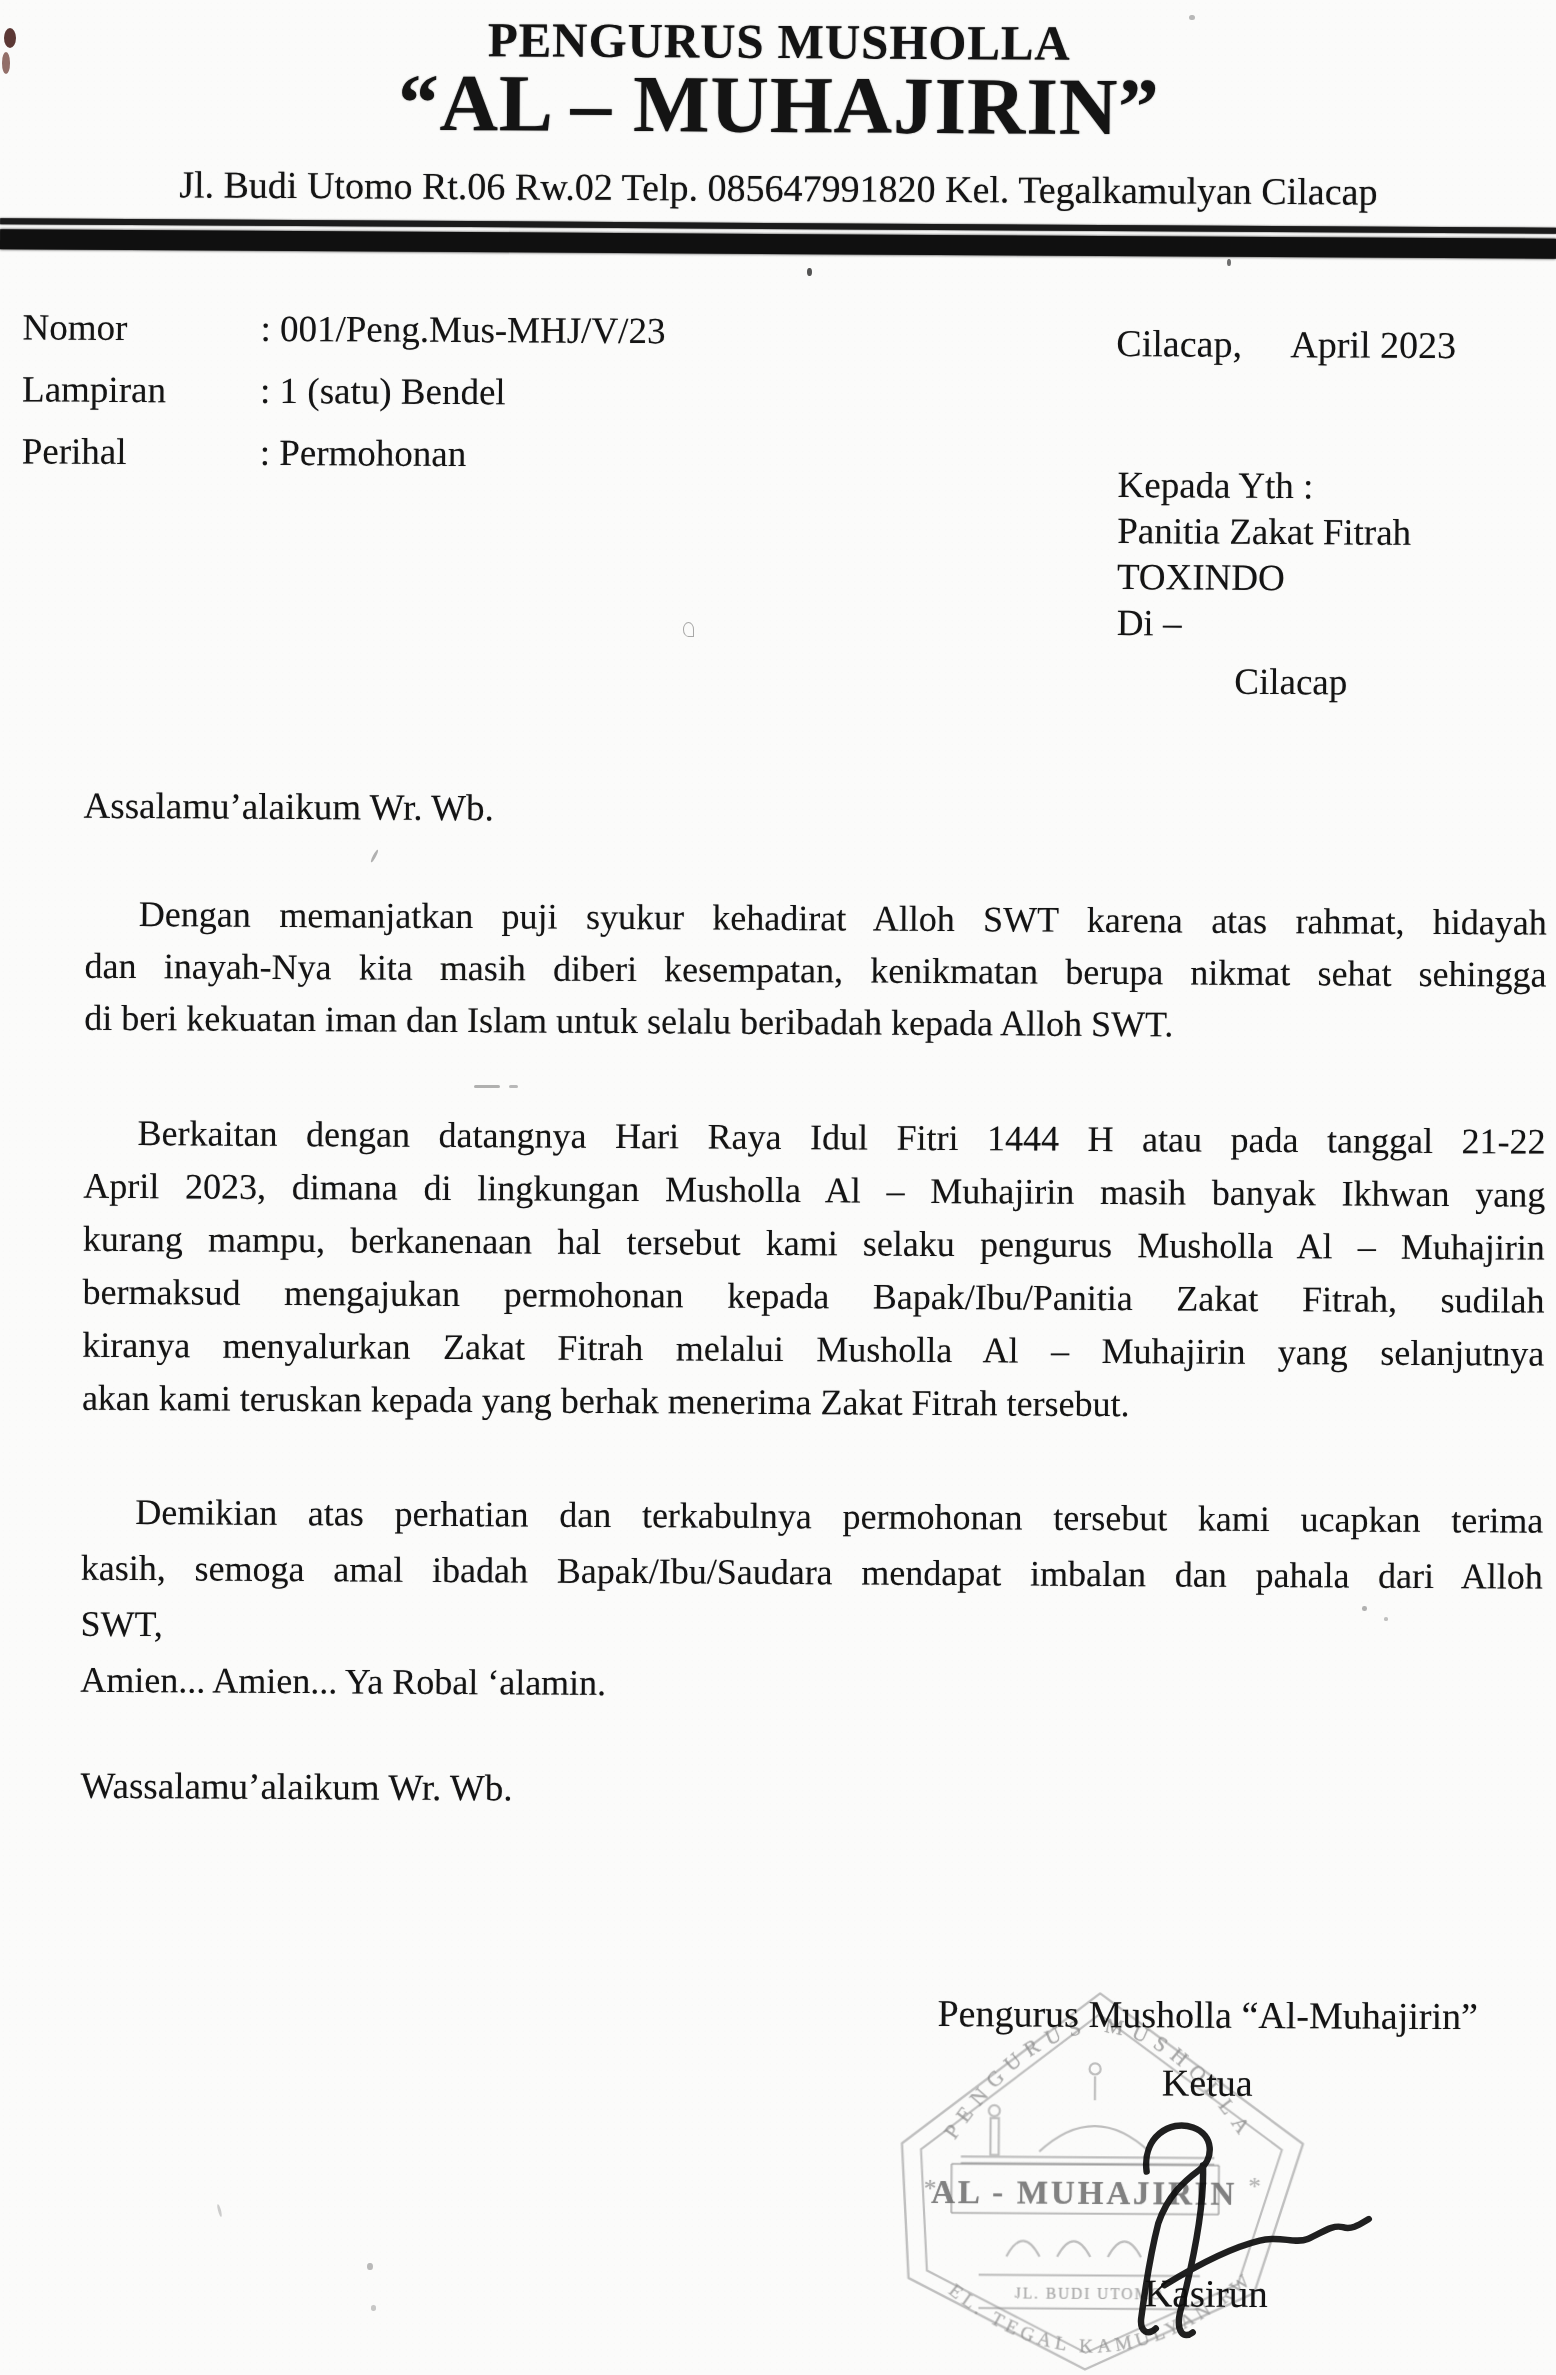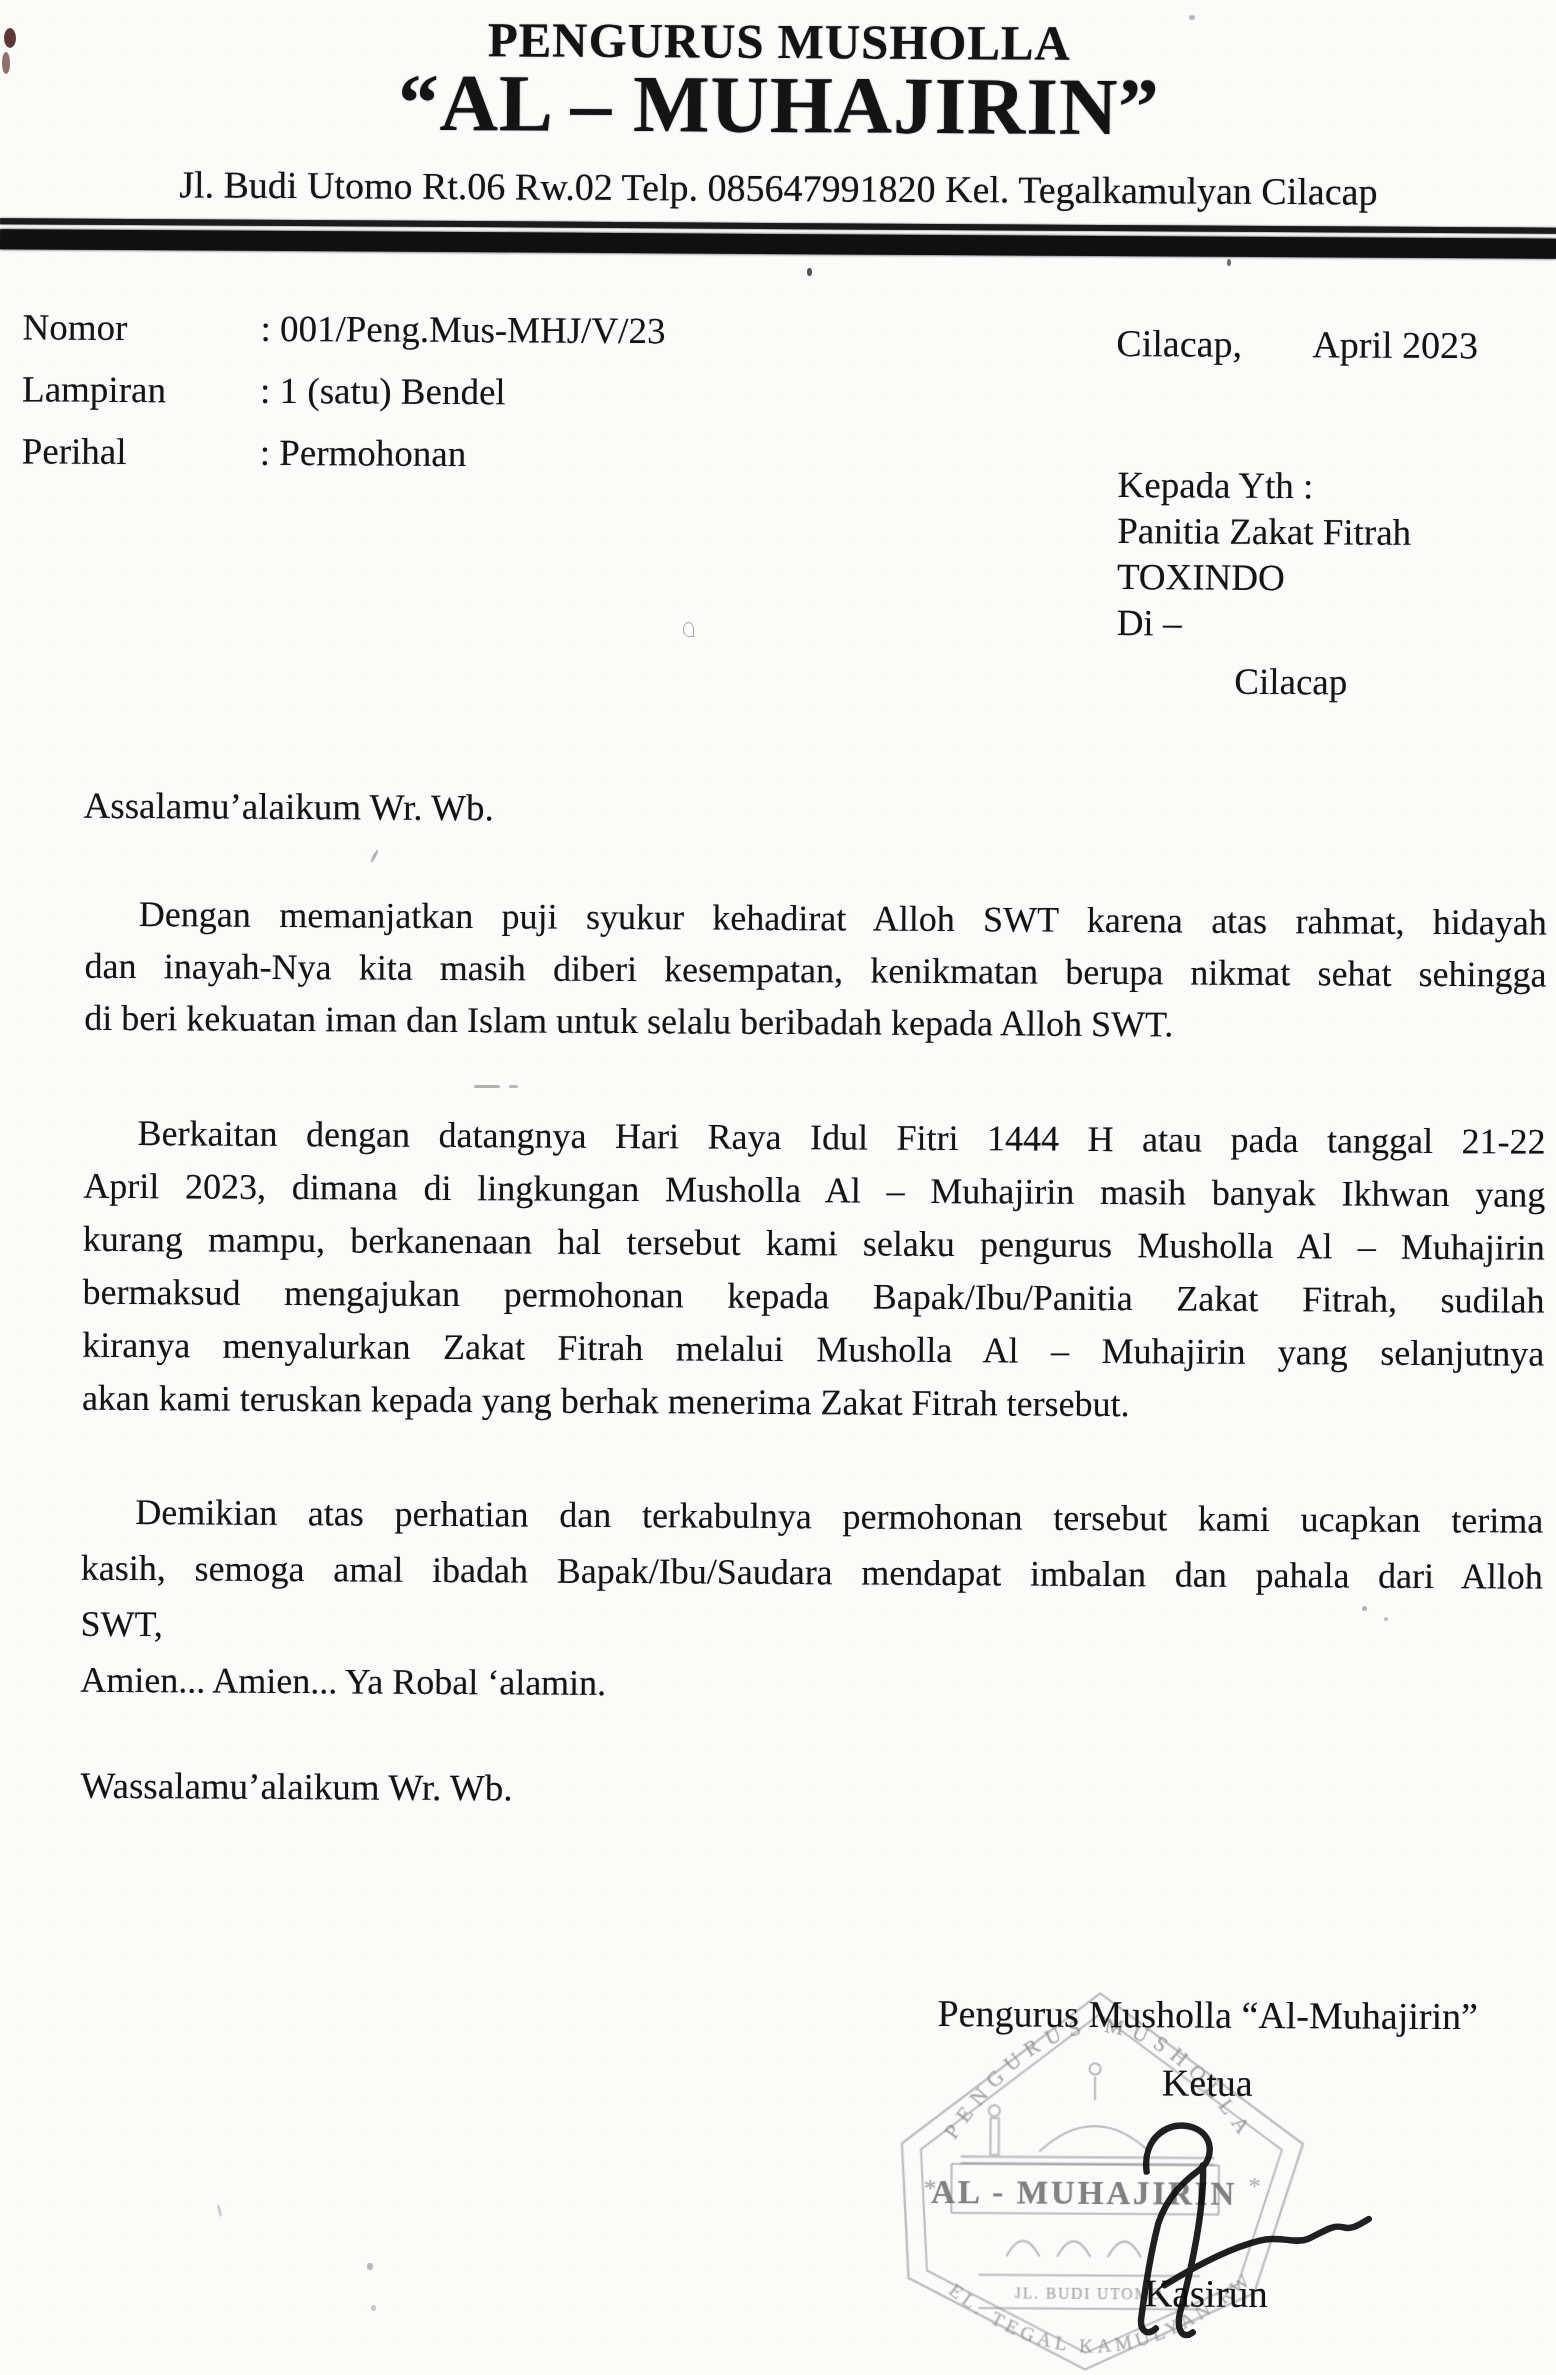--- a/index.html
+++ b/index.html
@@ -24,21 +24,21 @@
           font-size:81px; font-weight:bold; letter-spacing:0.9px; text-shadow:0 0 1.5px rgba(0,0,0,.6); }
   .addr { position:absolute; top:166px; left:0; width:100%; text-align:center;
           font-size:38px; text-shadow:0 0 1.1px rgba(0,0,0,.5); }
   .rule-thin  { position:absolute; top:223px; left:0; width:1556px; height:5.5px;  background:#1b1b1b; box-shadow:0 0 1.8px #222; }
   .rule-thick { position:absolute; top:234px; left:0; width:1556px; height:20px; background:#101010; box-shadow:0 0 2.8px #111; }
   
   .meta { position:absolute; left:23px; top:310px; font-size:37px; }
   .meta-row { display:grid; grid-template-columns:238px auto; height:62px; align-items:start; }
   
   .dateline { position:absolute; left:1117px; top:319px; font-size:38px; }
-  .dl-city { display:inline-block; margin-right:63px; }
+  .dl-city { display:inline-block; margin-right:41px; }
   
   .recipient { position:absolute; left:1119px; top:460px; font-size:37px; line-height:46px; }
   .recipient .line, .recipient div { text-align:left; }
   .recipient-city { padding-left:118px; margin-top:12px; }
   
   .salutation { position:absolute; left:87px; top:788px; font-size:37px; }
   .para { position:absolute; left:89px; width:1462px; font-size:36px; }
   .p1 { top:892px;  line-height:52px; }
   .p2 { top:1111px; line-height:53px; }
   .p3block { top:1488px; line-height:56px; }

